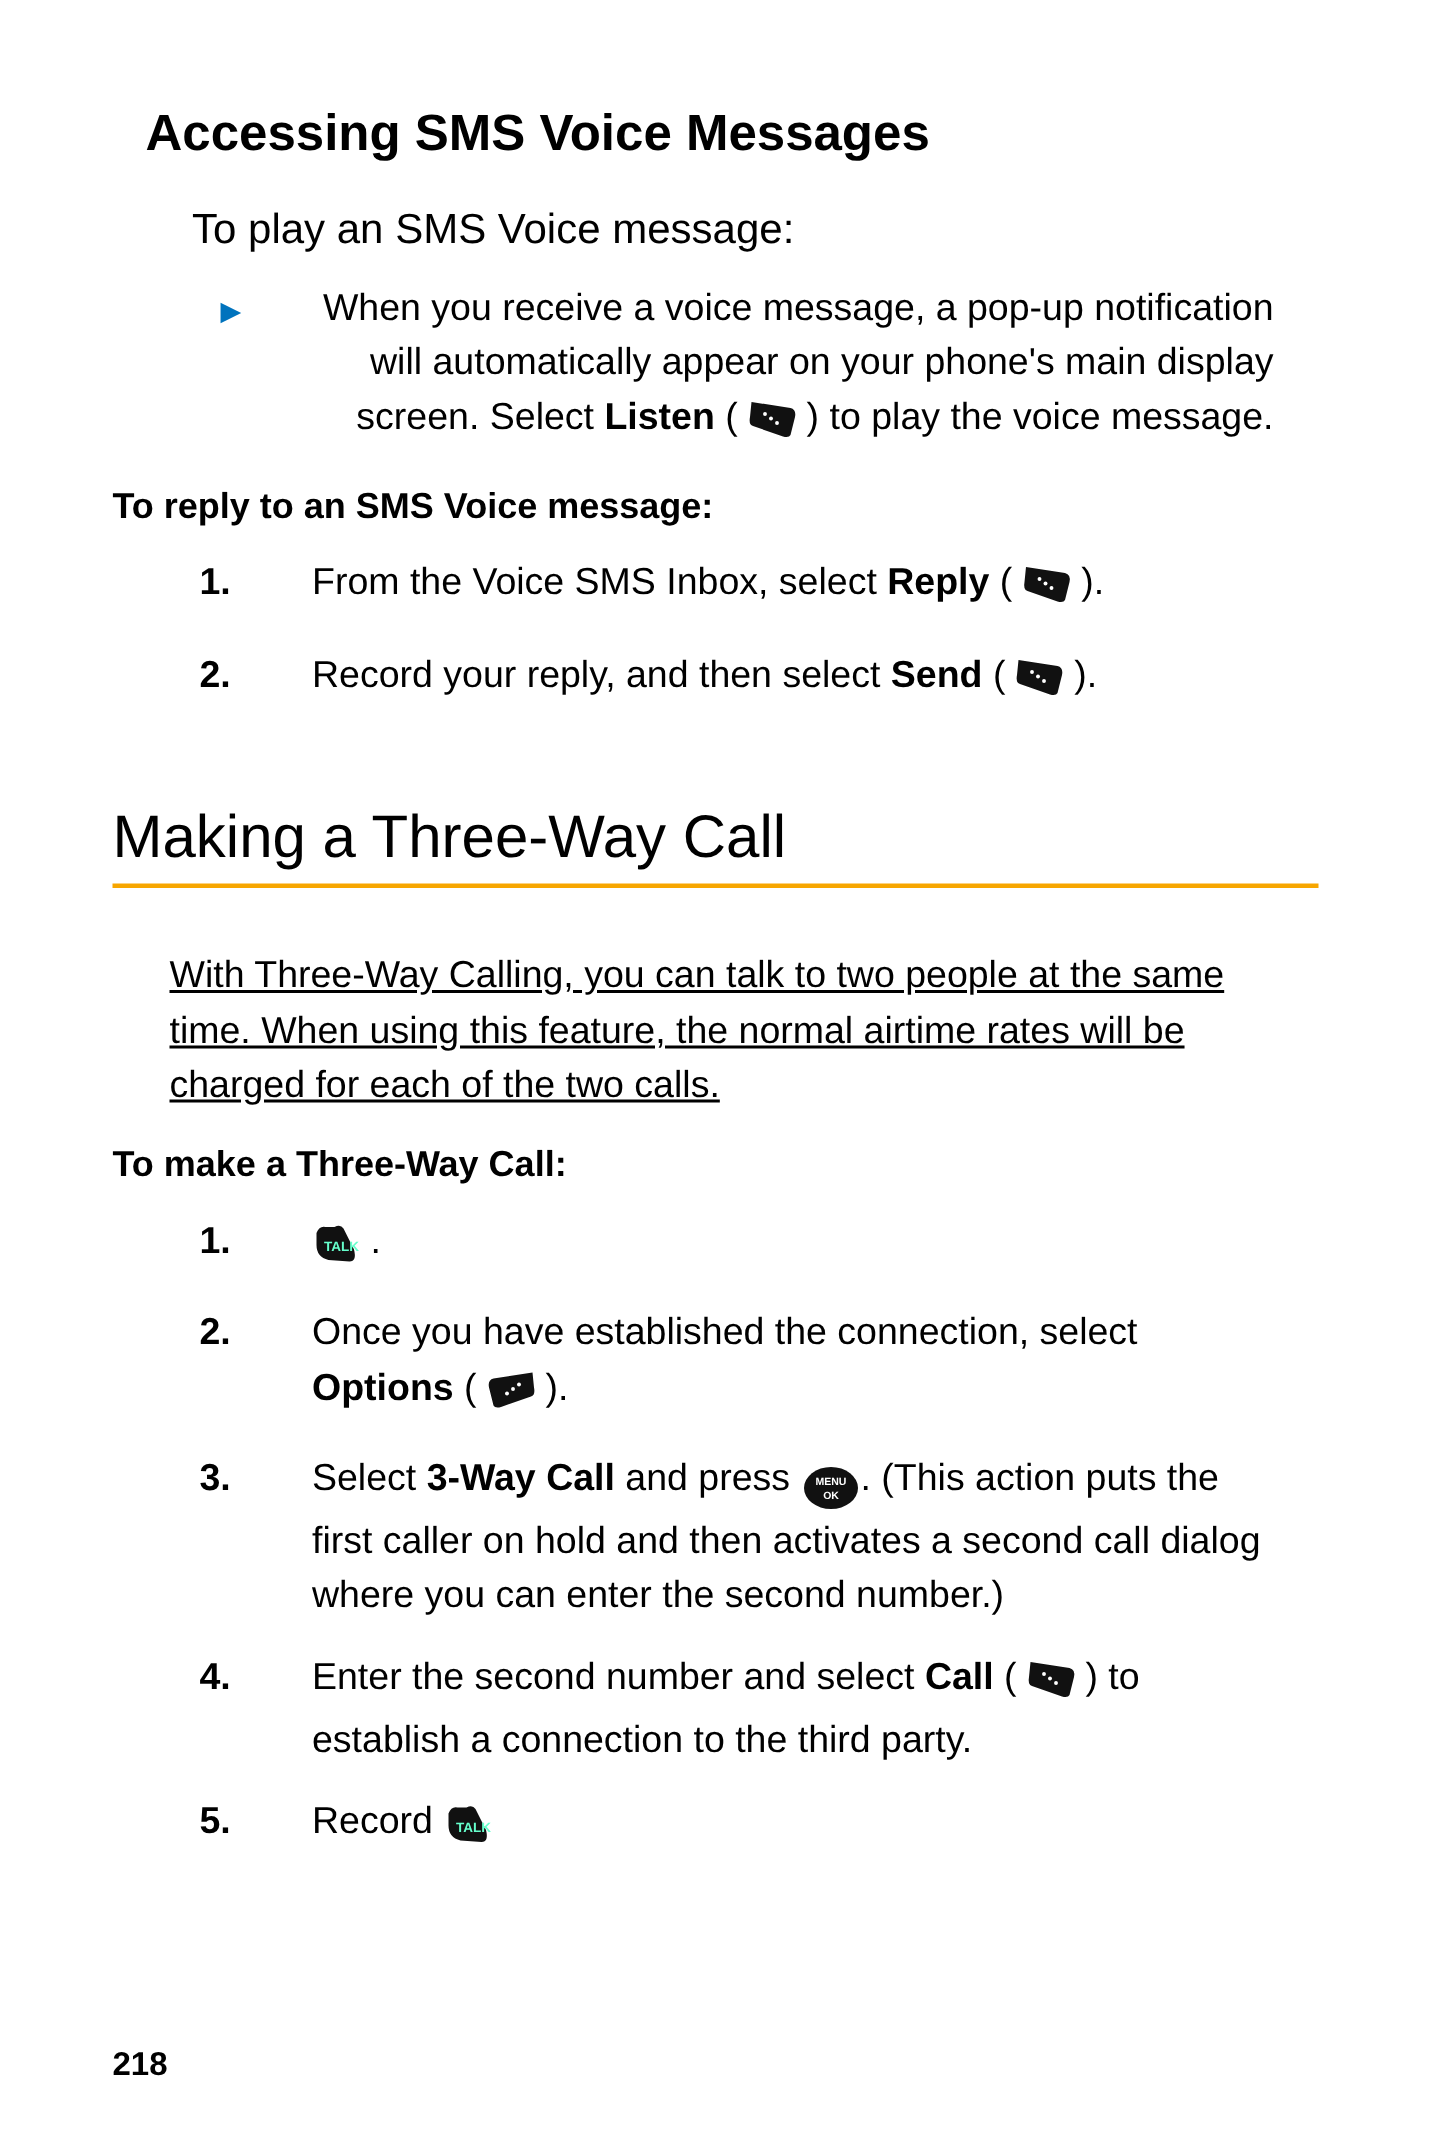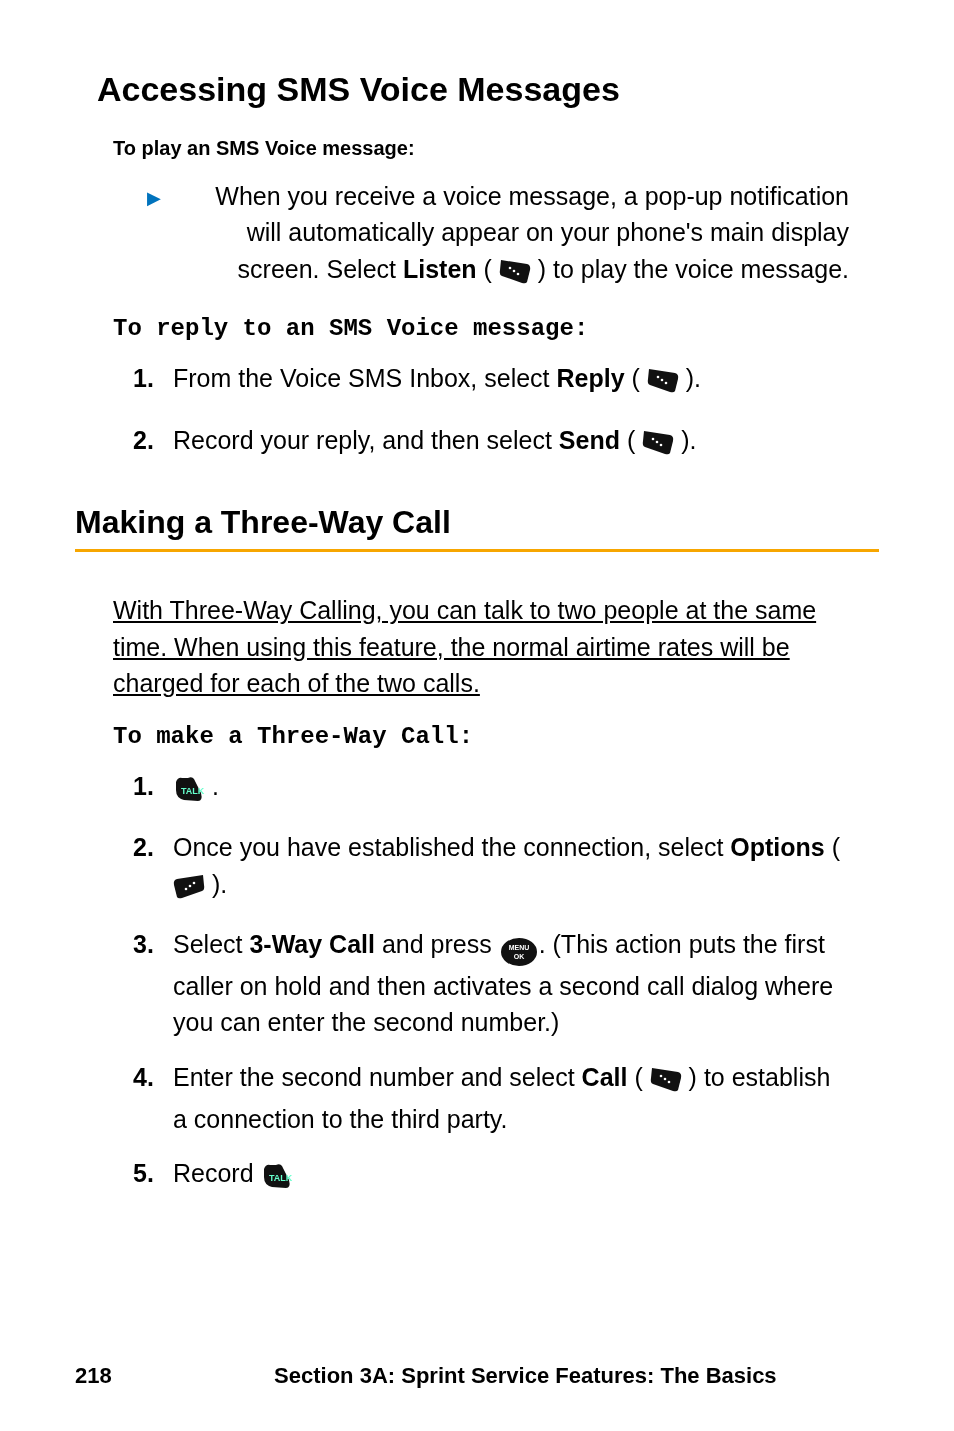--- a/index.html
+++ b/index.html
@@ -12,33 +12,31 @@
     padding: 70px 75px 40px 75px;
     position: relative;
   }
   .sub-heading {
     font-size: 34px;
     font-weight: 700;
     margin-bottom: 28px;
     margin-left: 22px;
   }
   .para-heading {
-    font-size: 20px;
-    font-weight: 700;
-    margin-left: 38px;
+    font-size: 28px;
+    font-weight: 400;
+    margin-left: 53px;
     margin-bottom: 18px;
     margin-top: 10px;
   }
   .para-heading2 {
     font-size: 24px;
     font-weight: 700;
-    margin-left: 38px;
     margin-bottom: 18px;
     margin-top: 22px;
-    font-family: Liberation Mono, monospace;
   }
   .bullet-block {
     display: flex;
     margin-left: 72px;
     margin-bottom: 16px;
     font-size: 25px;
     line-height: 1.45;
   }
   .bullet-mark {
     color: #0073bd;
@@ -60,25 +58,25 @@
     margin-left: 58px;
     margin-bottom: 18px;
     font-size: 25px;
     line-height: 1.45;
   }
   .num-label {
     font-weight: 700;
     width: 40px;
     flex-shrink: 0;
   }
-  .num-text { flex: 1; padding-right: 30px; }
+  .num-text { flex: 1; padding-right: 30px; margin-left: 35px; }
   .section-heading {
-    font-size: 32px;
-    font-weight: 700;
-    margin-top: 40px;
+    font-size: 40px;
+    font-weight: 400;
+    margin-top: 62px;
     margin-bottom: 8px;
   }
   .section-rule {
     border: none;
     border-bottom: 3px solid #f7a600;
     margin-bottom: 40px;
   }
   .body-para {
     font-size: 25px;
     line-height: 1.45;
@@ -238,14 +236,13 @@
       <svg viewBox="0 0 30 26">
           <path d="M8 2 Q4 1 2 6 L2 14 Q2 22 10 24 L24 25 Q29 25 27 17 L20 3 Q18 0 14 2 Z" fill="#111"></path>
           <text x="7" y="18" font-size="9" fill="#6fc" font-weight="bold" font-family="Arial">TALK</text>
         </svg>
     </span>
   </div>
 </div>
 
 <div class="footer">
   <span>218</span>
-  <span class="footer-right">Section 3A: Sprint Service Features: The Basics</span>
 </div>
 
 </body></html>

